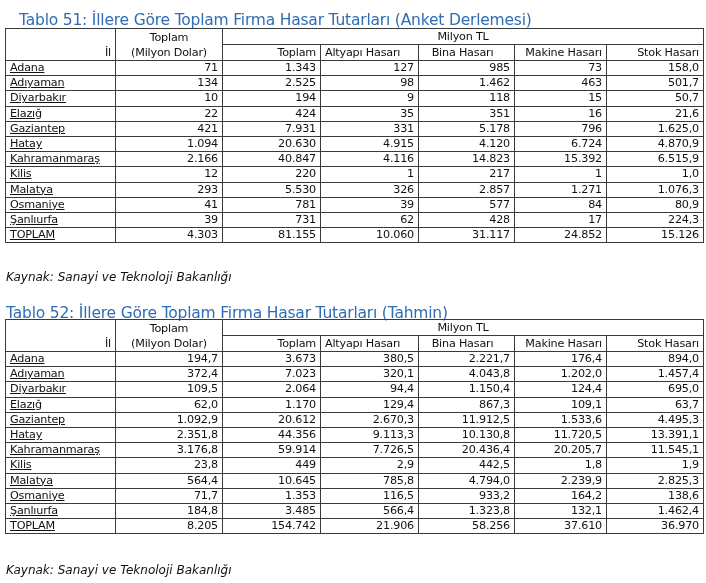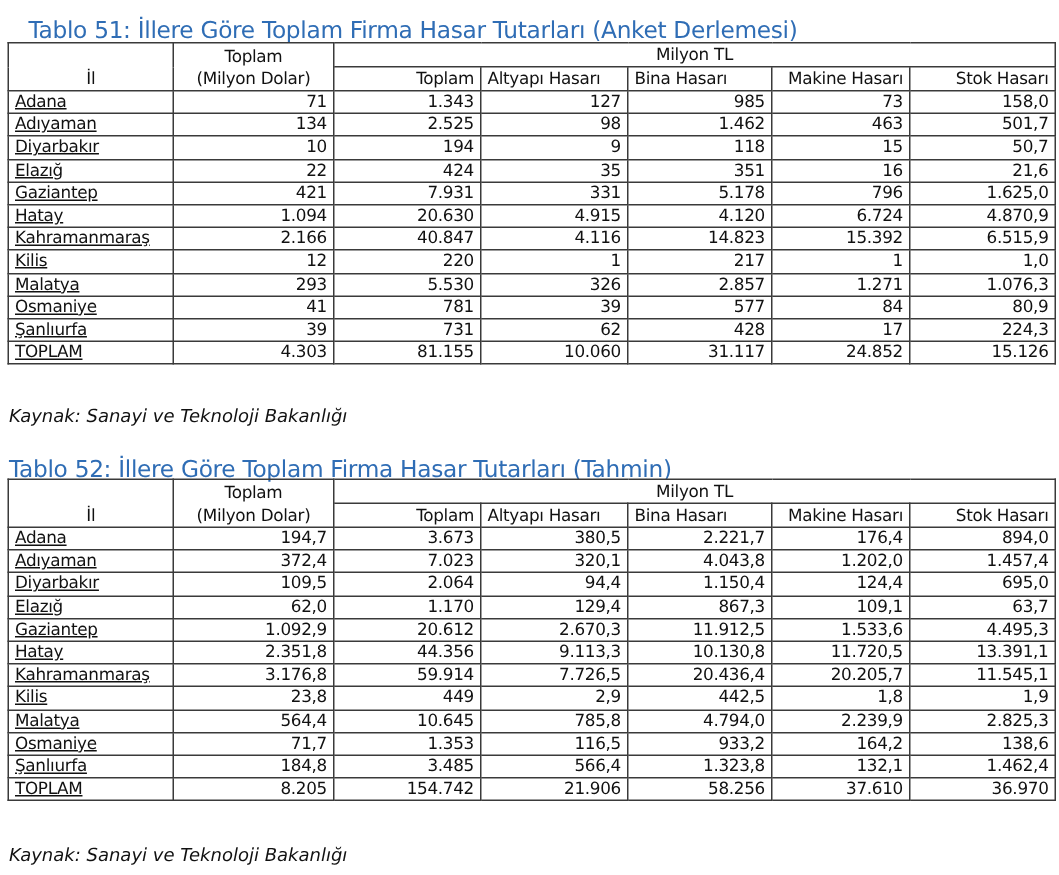--- a/index.html
+++ b/index.html
@@ -5,26 +5,26 @@
     html, body { margin: 0; padding: 0; background: #ffffff; }
     body { width: 706px; height: 583px; position: relative; overflow: hidden;
            font-family: "DejaVu Sans", "Liberation Sans", sans-serif; color: #111; }
     .title { position: absolute; left: 6px; font-size: 15.5px; color: #2f6db5;
              letter-spacing: -0.2px; white-space: nowrap; line-height: 20px; }
     table { position: absolute; left: 5px; width: 698px; border-collapse: collapse;
             table-layout: fixed; font-size: 11.2px; letter-spacing: -0.2px; }
     td, th { border: 1px solid #3a3a3a; padding: 0 4px; font-weight: normal;
              white-space: nowrap; overflow: hidden; height: 14.2px; line-height: 14px; }
     th { height: 15px; }
-    .h-il { text-align: center; vertical-align: bottom; border-bottom: 1px solid #3a3a3a; }
+    .h-il { text-align: right; vertical-align: bottom; border-bottom: 1px solid #3a3a3a; }
     .h-usd { text-align: center; line-height: 15px; }
     .h-group { text-align: center; }
     .h-sub { text-align: right; }
     .h-sub.altyapi { text-align: left; }
-    .h-sub.bina { text-align: left; padding-right: 12px; }
+    .h-sub.bina { text-align: center; padding-right: 12px; }
     .h-sub.makine { text-align: right; }
     td.name { text-align: left; text-decoration: underline; }
     td.num { text-align: right; }
     .source { position: absolute; left: 6px; font-size: 12px; color: #111; white-space: nowrap; font-style: italic; }
   </style>
 </head>
 <body>
 
 <div class="title" style="top:10px;margin-left:13px;">Tablo 51: İllere Göre Toplam Firma Hasar Tutarları (Anket Derlemesi)</div>
 <table style="top:28px;">

